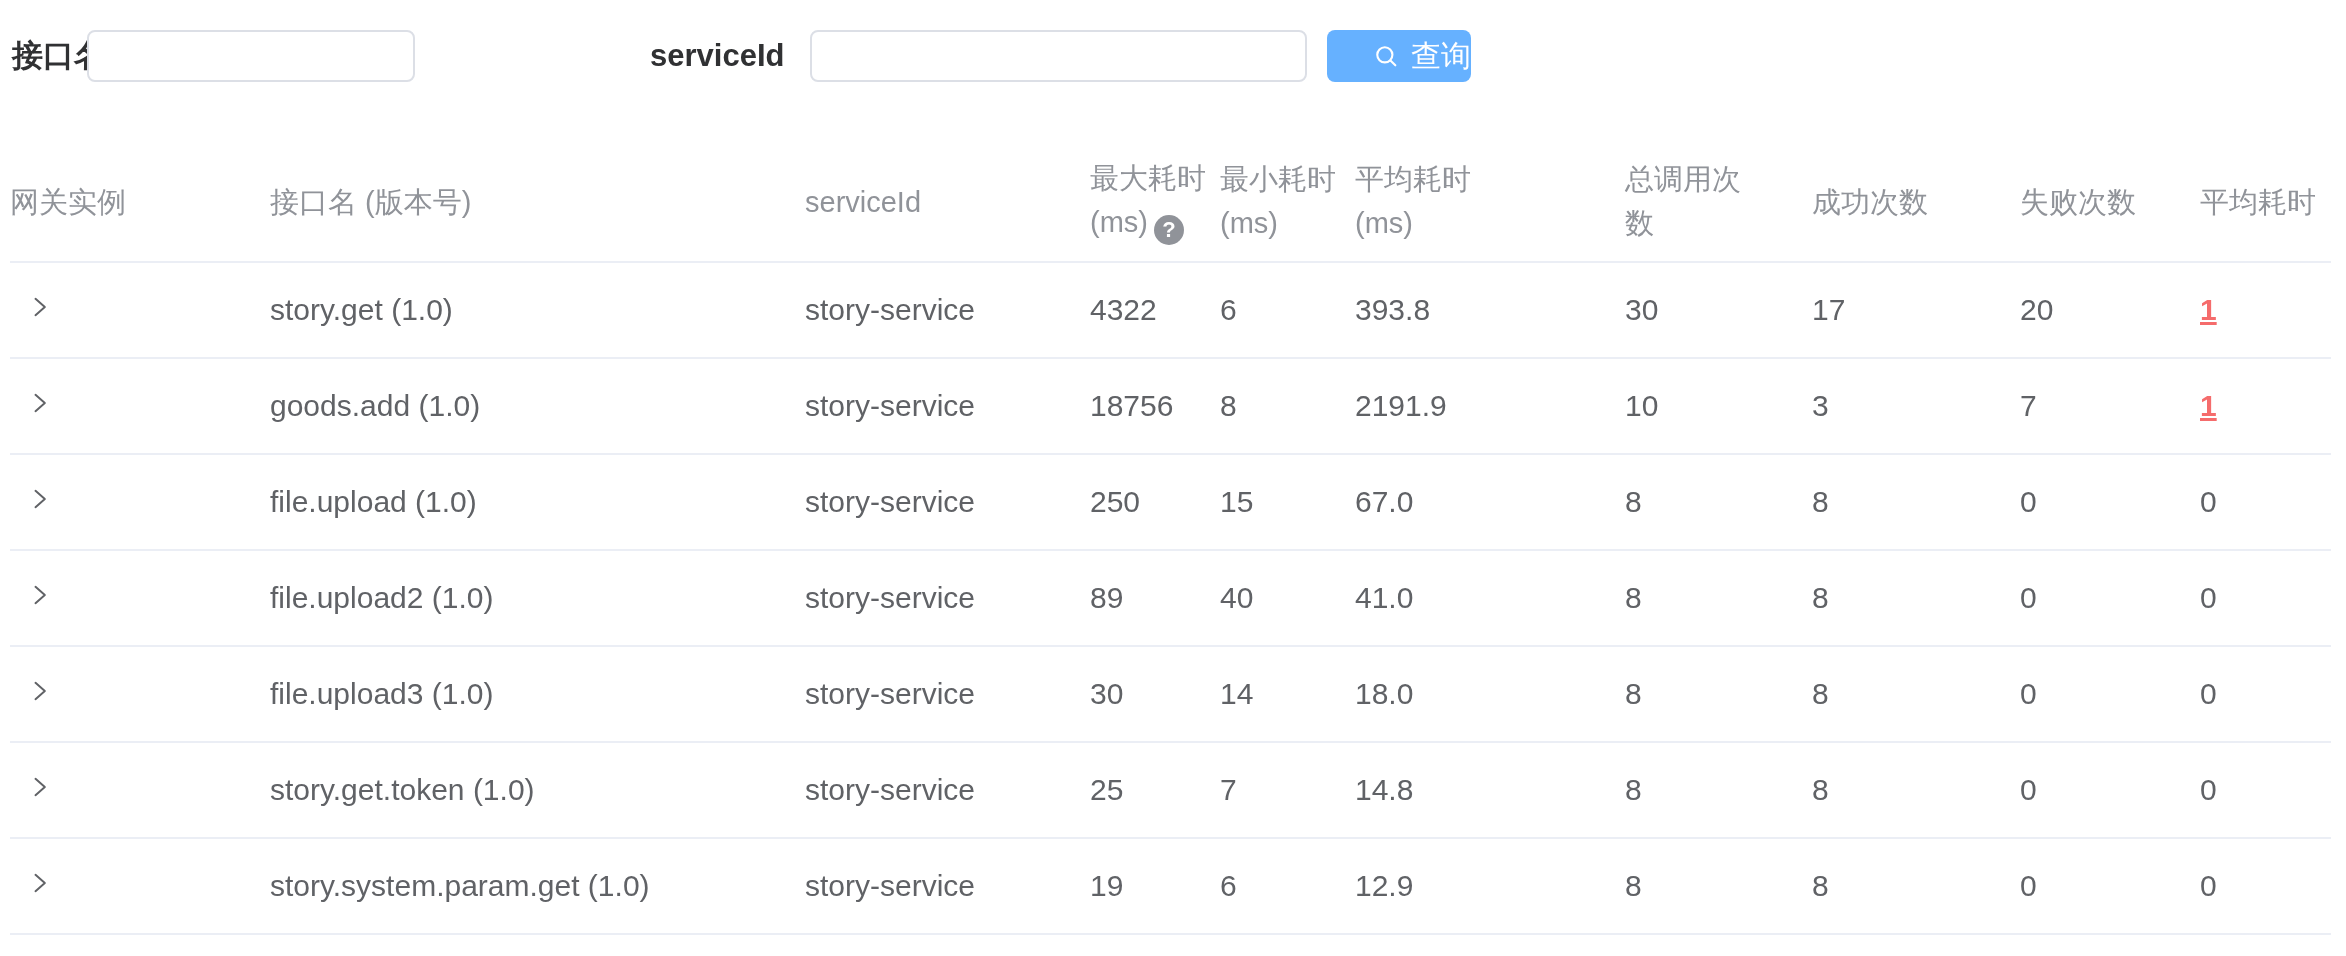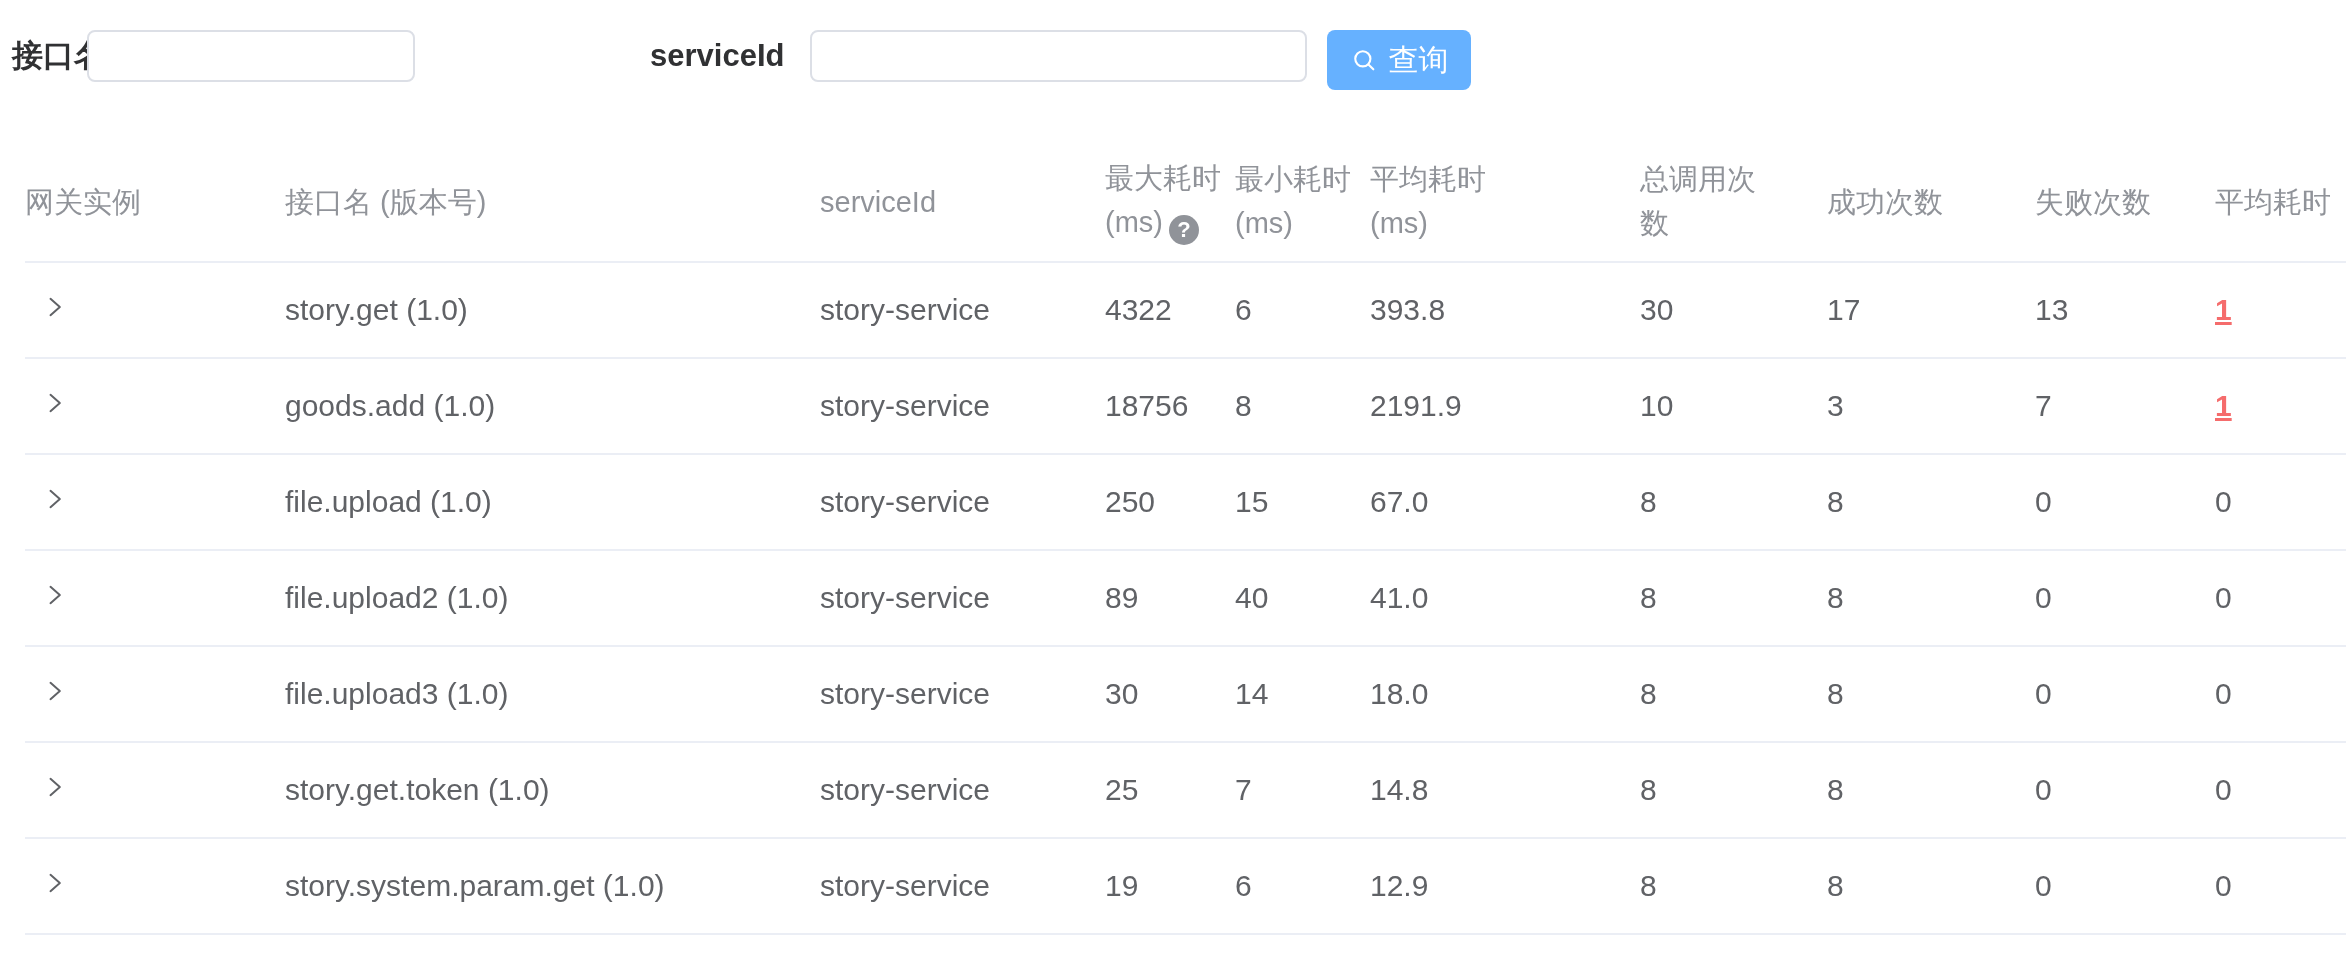--- a/index.html
+++ b/index.html
@@ -15,29 +15,29 @@
   .lbl-interface { left: 12px; }
   .lbl-service  { left: 650px; }
   .text-input {
     position: absolute; top: 30px; height: 52px; border: 2px solid #dcdfe6;
     border-radius: 8px; background: #fff; font-size: 28px; color: #606266;
     padding: 0 18px; outline: none;
   }
   .input-interface { left: 87px;  width: 328px; }
   .input-service   { left: 810px; width: 497px; }
   .search-btn {
-    position: absolute; left: 1327px; top: 30px; width: 144px; height: 60px;
+    position: absolute; left: 1327px; top: 30px; width: 144px; height: 52px;
     background: #66b1ff; border: none; border-radius: 8px; color: #ffffff;
-    font-size: 30px; display: inline-flex; align-items: center; justify-content: center;
+    font-size: 30px; display: inline-flex; align-items: center; justify-content: flex-end;
     gap: 11px; cursor: pointer; font-family: inherit;
   }
   .search-btn svg { display: block; }
 
   
-  .table-wrap { padding-left: 25px; }
+  .table-wrap { padding-left: 10px; }
   table { border-collapse: collapse; table-layout: fixed; width: 2321px; }
   th, td { text-align: left; vertical-align: middle; padding: 0 10px 0 0; font-weight: 400; }
   thead th {
     height: 122px; color: #909399; font-size: 29px; line-height: 44px;
     border-bottom: 2px solid #ebeef5;
   }
   tbody td {
     height: 96px; font-size: 30px; color: #606266;
     border-bottom: 2px solid #ebeef5;
     white-space: nowrap; overflow: hidden;
@@ -127,21 +127,21 @@
         </svg>
       </span>
     </td>
     <td>story.get (1.0)</td>
     <td>story-service</td>
     <td>4322</td>
     <td>6</td>
     <td>393.8</td>
     <td>30</td>
     <td>17</td>
-    <td>13</td>
+    <td>20</td>
     <td>
       <span class="unresolved err-link">1</span>
     </td>
   </tr>
 
   <tr>
     <td>
       <span class="expand-icon">
         <svg width="28" height="28" viewBox="0 0 24 24" fill="none" stroke="#606266" stroke-width="1.7" stroke-linecap="round" stroke-linejoin="round">
           <path d="M9 5 L17 12 L9 19"></path>

